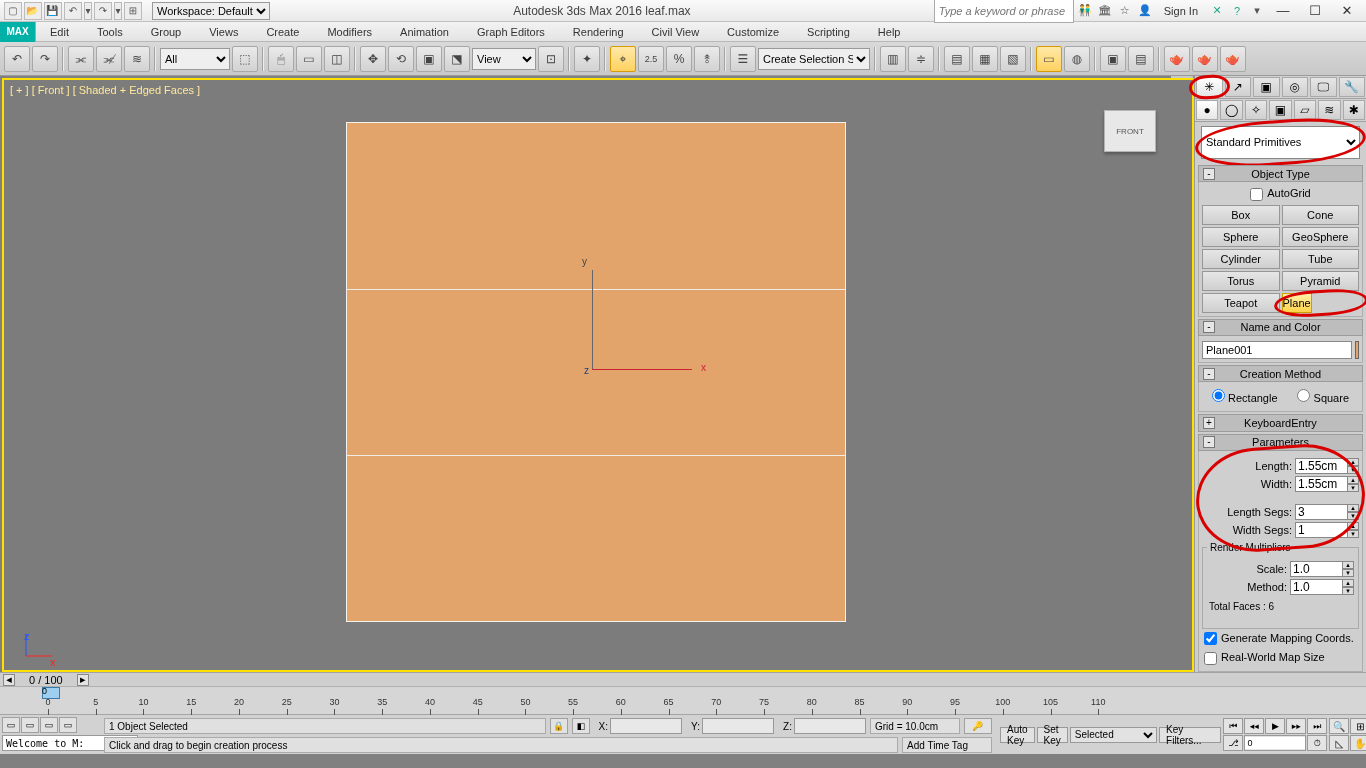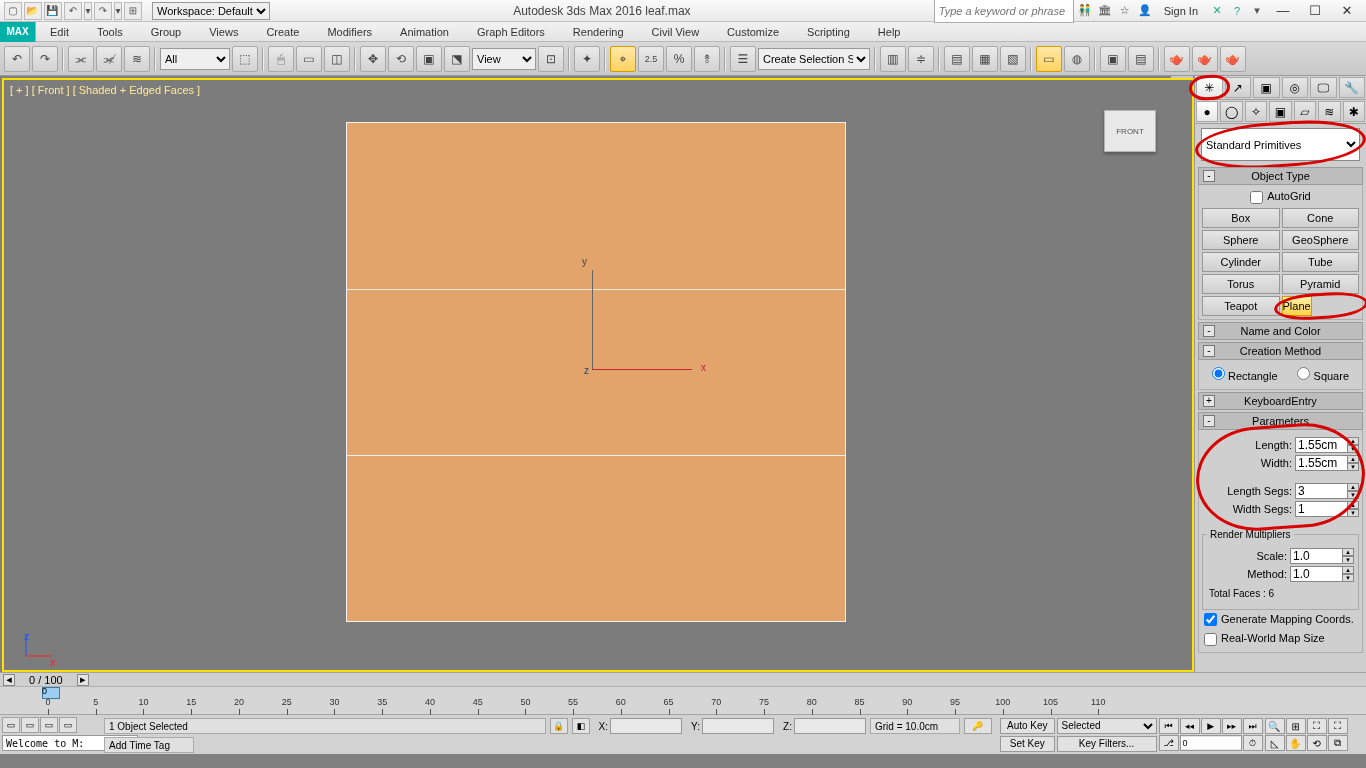--- a/index.html
+++ b/index.html
@@ -67,21 +67,21 @@
 .rollout-body { border: 1px solid #aeaeae; border-top: none; margin: 0 3px; padding: 3px; background:#cfcfcf; }
 .autogrid { text-align: center; padding: 2px 0 4px; }
 .autogrid input { vertical-align: middle; margin-right: 4px; }
 .btn-grid { display: grid; grid-template-columns: 1fr 1fr; gap: 2px; }
 .obj-btn { height: 20px; border: 1px solid #979797; background: linear-gradient(#e6e6e6,#cfcfcf); font-size: 11px; }
 .obj-btn.sel { background: linear-gradient(#fff0a8,#ffd34a); border-color: #caa000; }
 .name-row { display:flex; gap:3px; margin-top:2px;}
 .name-row input { flex:1; height:18px; border:1px solid #888; padding:0 3px; background:#fff;}
 .color-swatch { width:20px;height:18px;background:#e2a46a;border:1px solid #666;}
 .radio-row { display:flex; justify-content:space-around; padding:4px 0;}
-.param-group { border:1px solid #aaa; padding:6px 4px 6px; margin-top:8px;}
+.param-group { border:1px solid #aaa; padding:6px 4px 12px; margin-top:0;}
 .param-row { display:flex; align-items:center; justify-content:flex-end; gap:3px; margin:2px 0;}
 .param-row label { font-size:11px; color:#000;}
 .spin { display:flex; }
 .spin input { width:52px; height:16px; border:1px solid #888; border-right:none; text-align:left; padding:0 2px; font-size:12px;}
 .spin .arrs { width:12px; display:flex; flex-direction:column;}
 .spin .arrs div { height:8px; border:1px solid #888; background:#ddd; font-size:7px; text-align:center; line-height:6px;}
 .check-row { padding: 3px 2px; }
 .check-row input { margin-right:4px; vertical-align:middle;}
 
 
@@ -105,21 +105,21 @@
 .mini-row { display:flex; gap:1px;}
 .mini-btn { width:18px;height:16px;border:1px solid #a0a0a0;background:#e2e2e2;font-size:9px;display:flex;align-items:center;justify-content:center;}
 .welcome { flex:1;height:16px;border:1px solid #999;background:#fff;padding:0 3px;font-family:monospace;font-size:10px;overflow:hidden;white-space:nowrap;}
 .status-mid { flex:1; display:flex; flex-direction:column; padding:2px 4px; gap:2px;}
 .sm-row { display:flex; align-items:center; gap:4px; height:18px;}
 .sm-text { flex:1; border:1px solid #aaa; background:#e0e0e0; height:16px; padding:0 4px; font-size:10px; display:flex; align-items:center;}
 .coord { display:flex; align-items:center; height:18px;}
 .coord .lbl { width:16px; text-align:right; padding-right:2px; font-size:10px;}
 .coord input { width:72px; height:16px; border:1px solid #999; background:#e8e8e8; font-size:10px;}
 .status-right { width:370px; display:flex; align-items:center; padding:2px 4px; gap:2px;}
-.sr-col { display:flex; flex-direction:column; gap:2px;}
+.sr-col { display:flex; gap:2px;}
 .sr-btn { height:16px; border:1px solid #999; background:#e2e2e2; padding:0 6px; font-size:10px; display:flex; align-items:center; justify-content:center;}
 .play-cluster { display:grid; grid-template-columns:repeat(5,20px); grid-template-rows:16px 16px; gap:1px;}
 .play-cluster .pb { border:1px solid #999; background:#e4e4e4; font-size:9px; display:flex;align-items:center;justify-content:center;}
 .nav-cluster { display:grid; grid-template-columns:repeat(4,20px); grid-template-rows:16px 16px; gap:1px;}
 .nav-cluster .pb { border:1px solid #999; background:#e4e4e4; font-size:10px; display:flex;align-items:center;justify-content:center;}
 </style>
 </head>
 <body>
 
 <div class="titlebar">
@@ -288,20 +288,26 @@
           <button class="obj-btn">Pyramid</button>
           <button class="obj-btn">Teapot</button>
           <span class="red-circle red-circle-tight" style="display: block;"><button class="obj-btn sel">Plane</button></span>
         </div>
     </div>
 
     <div class="rollout-head">
         <span class="pm">-</span>
         <span>Name and Color</span>
       </div>
+    <div class="rollout-body">
+      <div class="name-row">
+        <input value="Plane001" style="">
+        <div class="color-swatch"></div>
+      </div>
+    </div>
 
     <div class="rollout-head">
         <span class="pm">-</span>
         <span>Creation Method</span>
       </div>
     <div class="rollout-body">
       <div class="radio-row">
         <label><input type="radio" checked="" style=""> <span>Rectangle</span></label>
         <label><input type="radio" style=""> <span>Square</span></label>
       </div>
@@ -475,20 +481,21 @@
             <input style="">
           </div>
         <div class="coord">
             <span class="lbl">Z:</span>
             <input style="">
           </div>
         <div class="sm-text" style="flex:0 0 90px">Grid = 10.0cm</div>
         <div class="mini-btn" style="width:28px">🔑</div>
       </div>
       <div class="sm-row">
+        <div class="sm-text">Click and drag to begin creation process</div>
         <div class="sm-text" style="flex:0 0 90px">Add Time Tag</div>
       </div>
     </div>
     <div class="status-right">
       <div class="sr-col">
         <div class="sr-btn">Auto Key</div>
         <div class="sr-btn">Set Key</div>
       </div>
       <div class="sr-col">
         <select class="sr-btn" style="width:100px;padding:0"><option>Selected</option></select>

